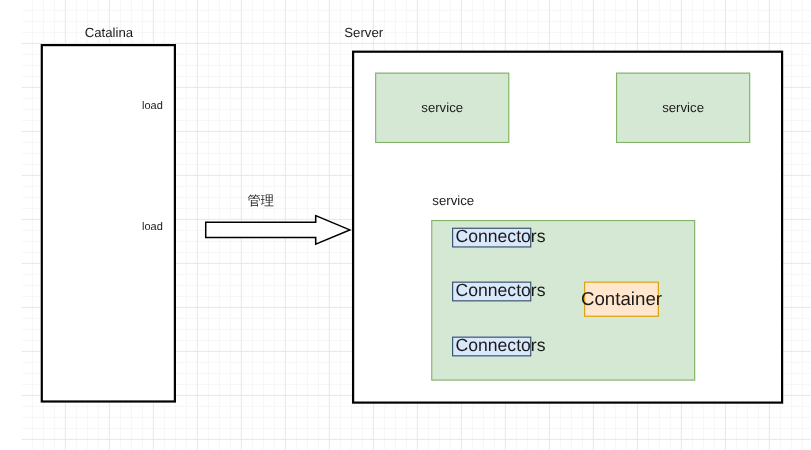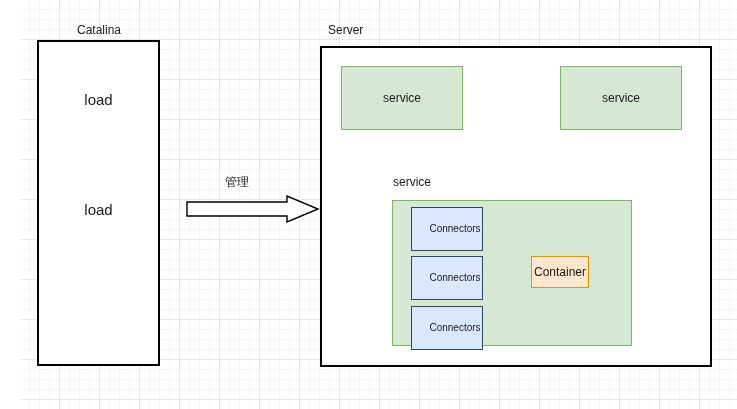--- a/index.html
+++ b/index.html
@@ -53,22 +53,23 @@
     height: 326px;
     background: #ffffff;
     border: 2px solid #000000;
   }
   #catalina-title { left: 57px; top: 23px; }
   .catalina-item {
     position: absolute;
     left: 17px;
     width: 123px;
     text-align: center;
-    font-size: 15px;
+    font-size: 10px;
     color: #1a1a1a;
+    padding-left: 40px;
   }
   #catalina-load  { top: 91px; }
   #catalina-start { top: 201px; }
   #catalina-stop  { top: 316px; }
 
   
   #arrow-wrap {
     position: absolute;
     left: 166px;
     top: 195px;
@@ -79,21 +80,21 @@
 
   
   #server-box {
     left: 300px;
     top: 46px;
     width: 392px;
     height: 321px;
     background: #ffffff;
     border: 2px solid #000000;
   }
-  #server-title { left: 308px; top: 23px; }
+  #server-title { left: 293px; top: 23px; }
 
   
   .service-box {
     background: #d5e8d4;
     border: 1px solid #82b366;
   }
   #service-top-left  { left: 321px; top: 66px;  width: 122px; height: 64px; }
   #service-top-right { left: 540px; top: 66px;  width: 122px; height: 64px; }
 
   
@@ -104,37 +105,37 @@
     height: 146px;
     background: #d5e8d4;
     border: 1px solid #82b366;
   }
   #service-group-title { left: 373px; top: 175px; }
 
   .connector-box {
     background: #dae8fc;
     border: 1px solid #2d4761;
     width: 72px;
-    height: 44px;
+    height: 18px;
     left: 391px;
-    font-size: 10px;
+    font-size: 16px;
     padding-left: 16px;
   }
   #connector-1 { top: 207px; }
   #connector-2 { top: 256px; }
   #connector-3 { top: 306px; }
 
   #container-box {
     left: 511px;
     top: 256px;
-    width: 58px;
+    width: 68px;
     height: 32px;
     background: #ffe6cc;
     border: 1px solid #d79b00;
-    font-size: 12px;
+    font-size: 17px;
   }
 </style>
 </head>
 <body>
 
 <div id="canvas">
 
   <div class="free-label" id="catalina-title">Catalina</div>
 
   <div class="node" id="catalina-box"></div>

